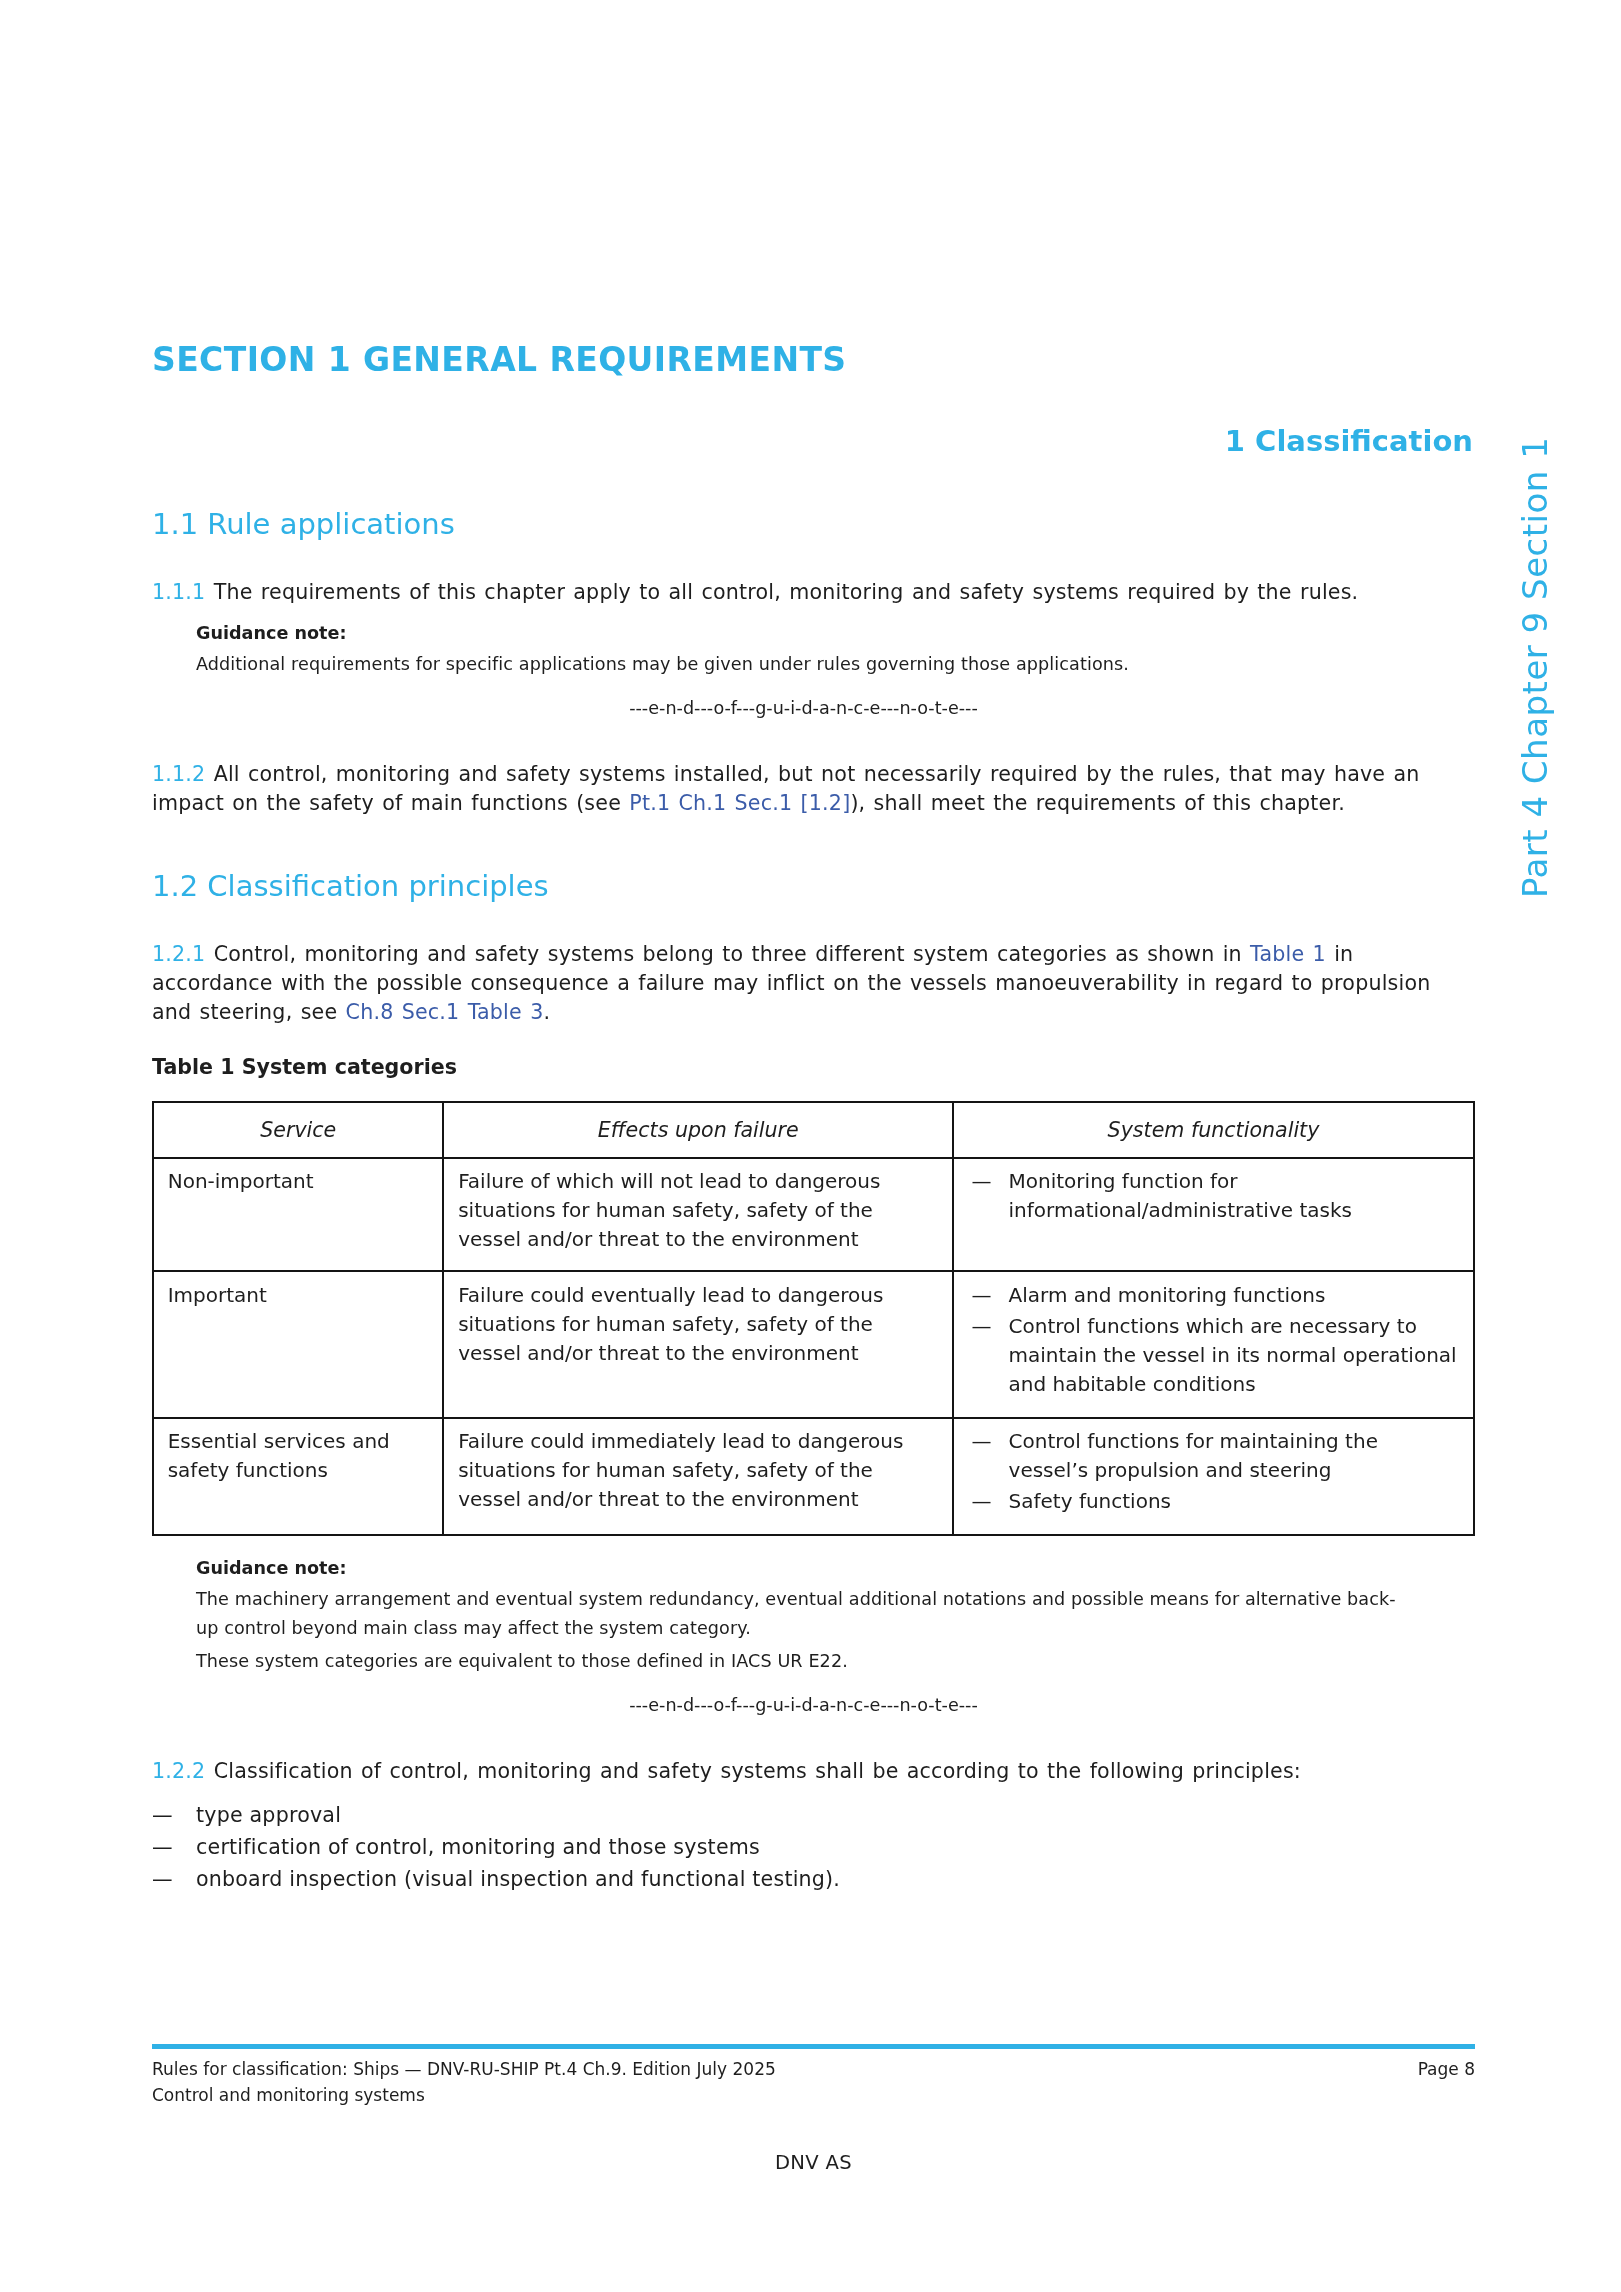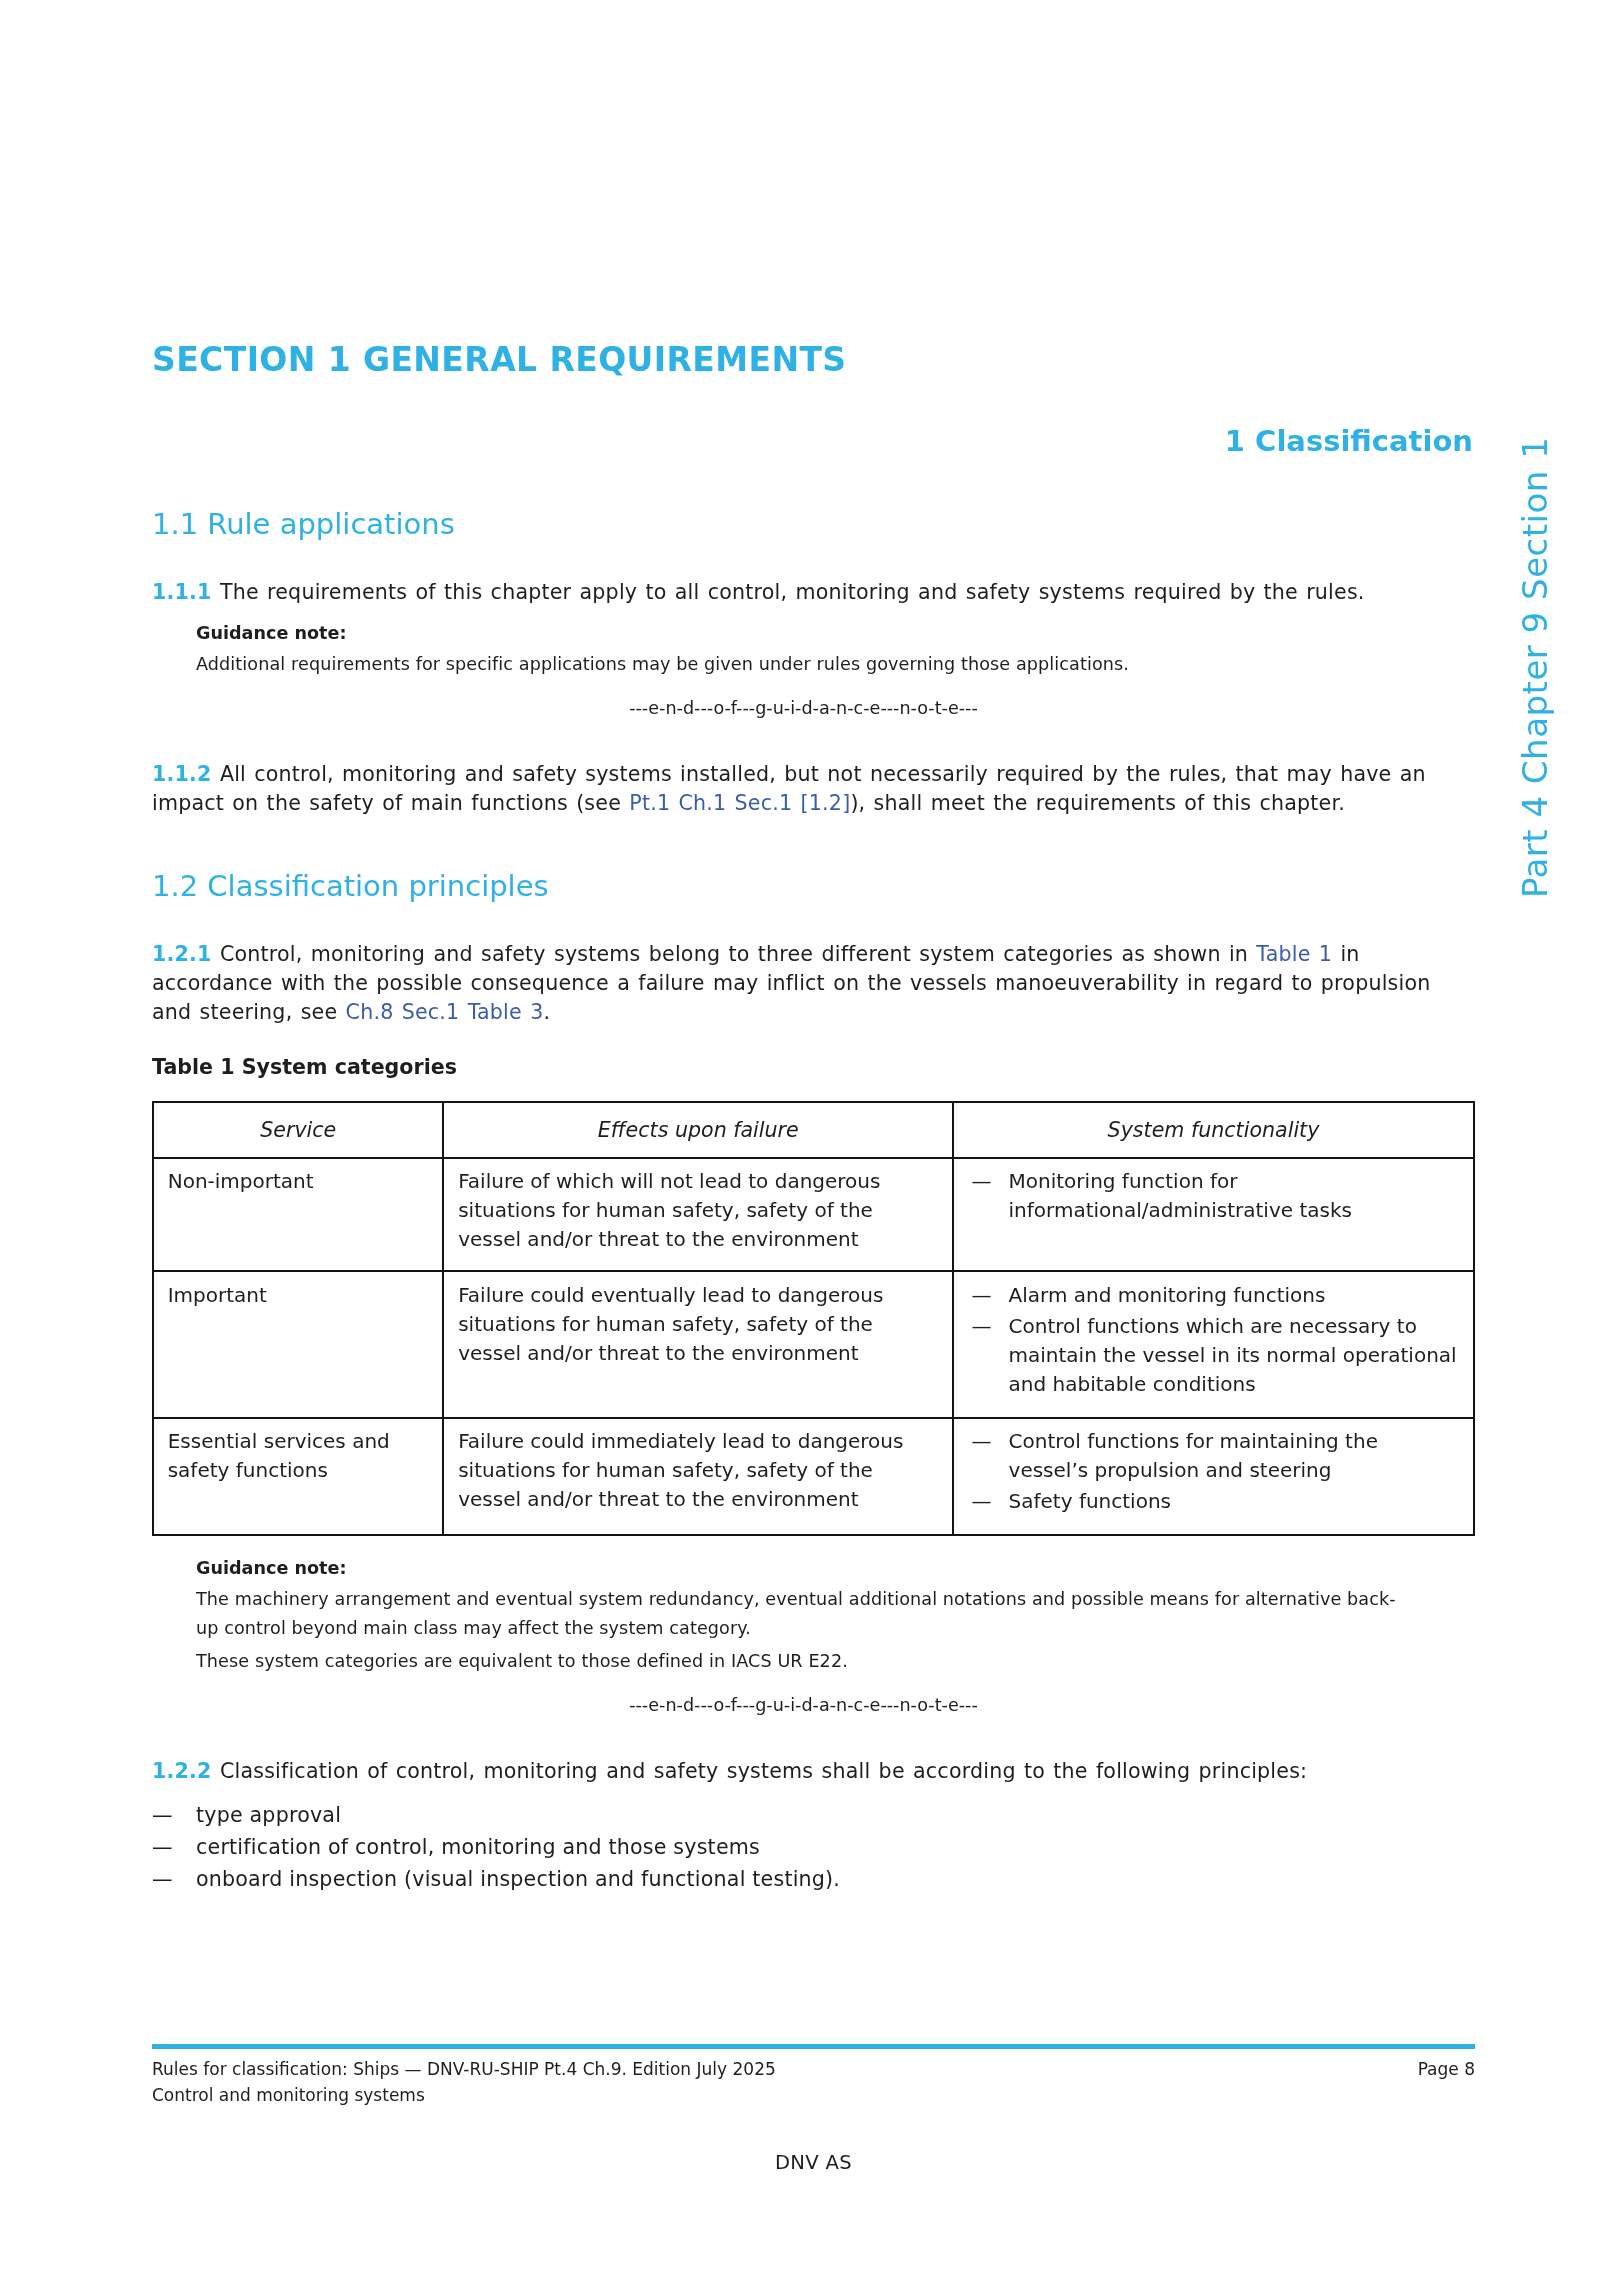--- a/index.html
+++ b/index.html
@@ -41,21 +41,21 @@
     line-height: 1;
     margin: 54px 0 0 0;
   }
   p.body-para {
     font-size: 20.6px;
     line-height: 29px;
     margin: 39px 0 0 0;
     letter-spacing: 0.2px;
     word-spacing: 1.5px;
   }
-  .pnum { color: #2fb1e6; font-weight: bold; }
+  .pnum { color: #2fb1e6; font-weight: normal; }
   a.doclink { color: #3b5ca9; text-decoration: none; }
   .guidance {
     margin: 13.7px 0 0 44px;
     width: 1215px;
     font-size: 17.6px;
   }
   .guidance .glabel { font-weight: bold; line-height: 25.5px; }
   .guidance p.gtext { font-weight: normal; line-height: 29px; margin: 3.9px 0 0 0; letter-spacing: 0.1px; }
   .guidance .gend { text-align: center; margin-top: 16.7px; line-height: 25.5px; }
   .table-caption {

